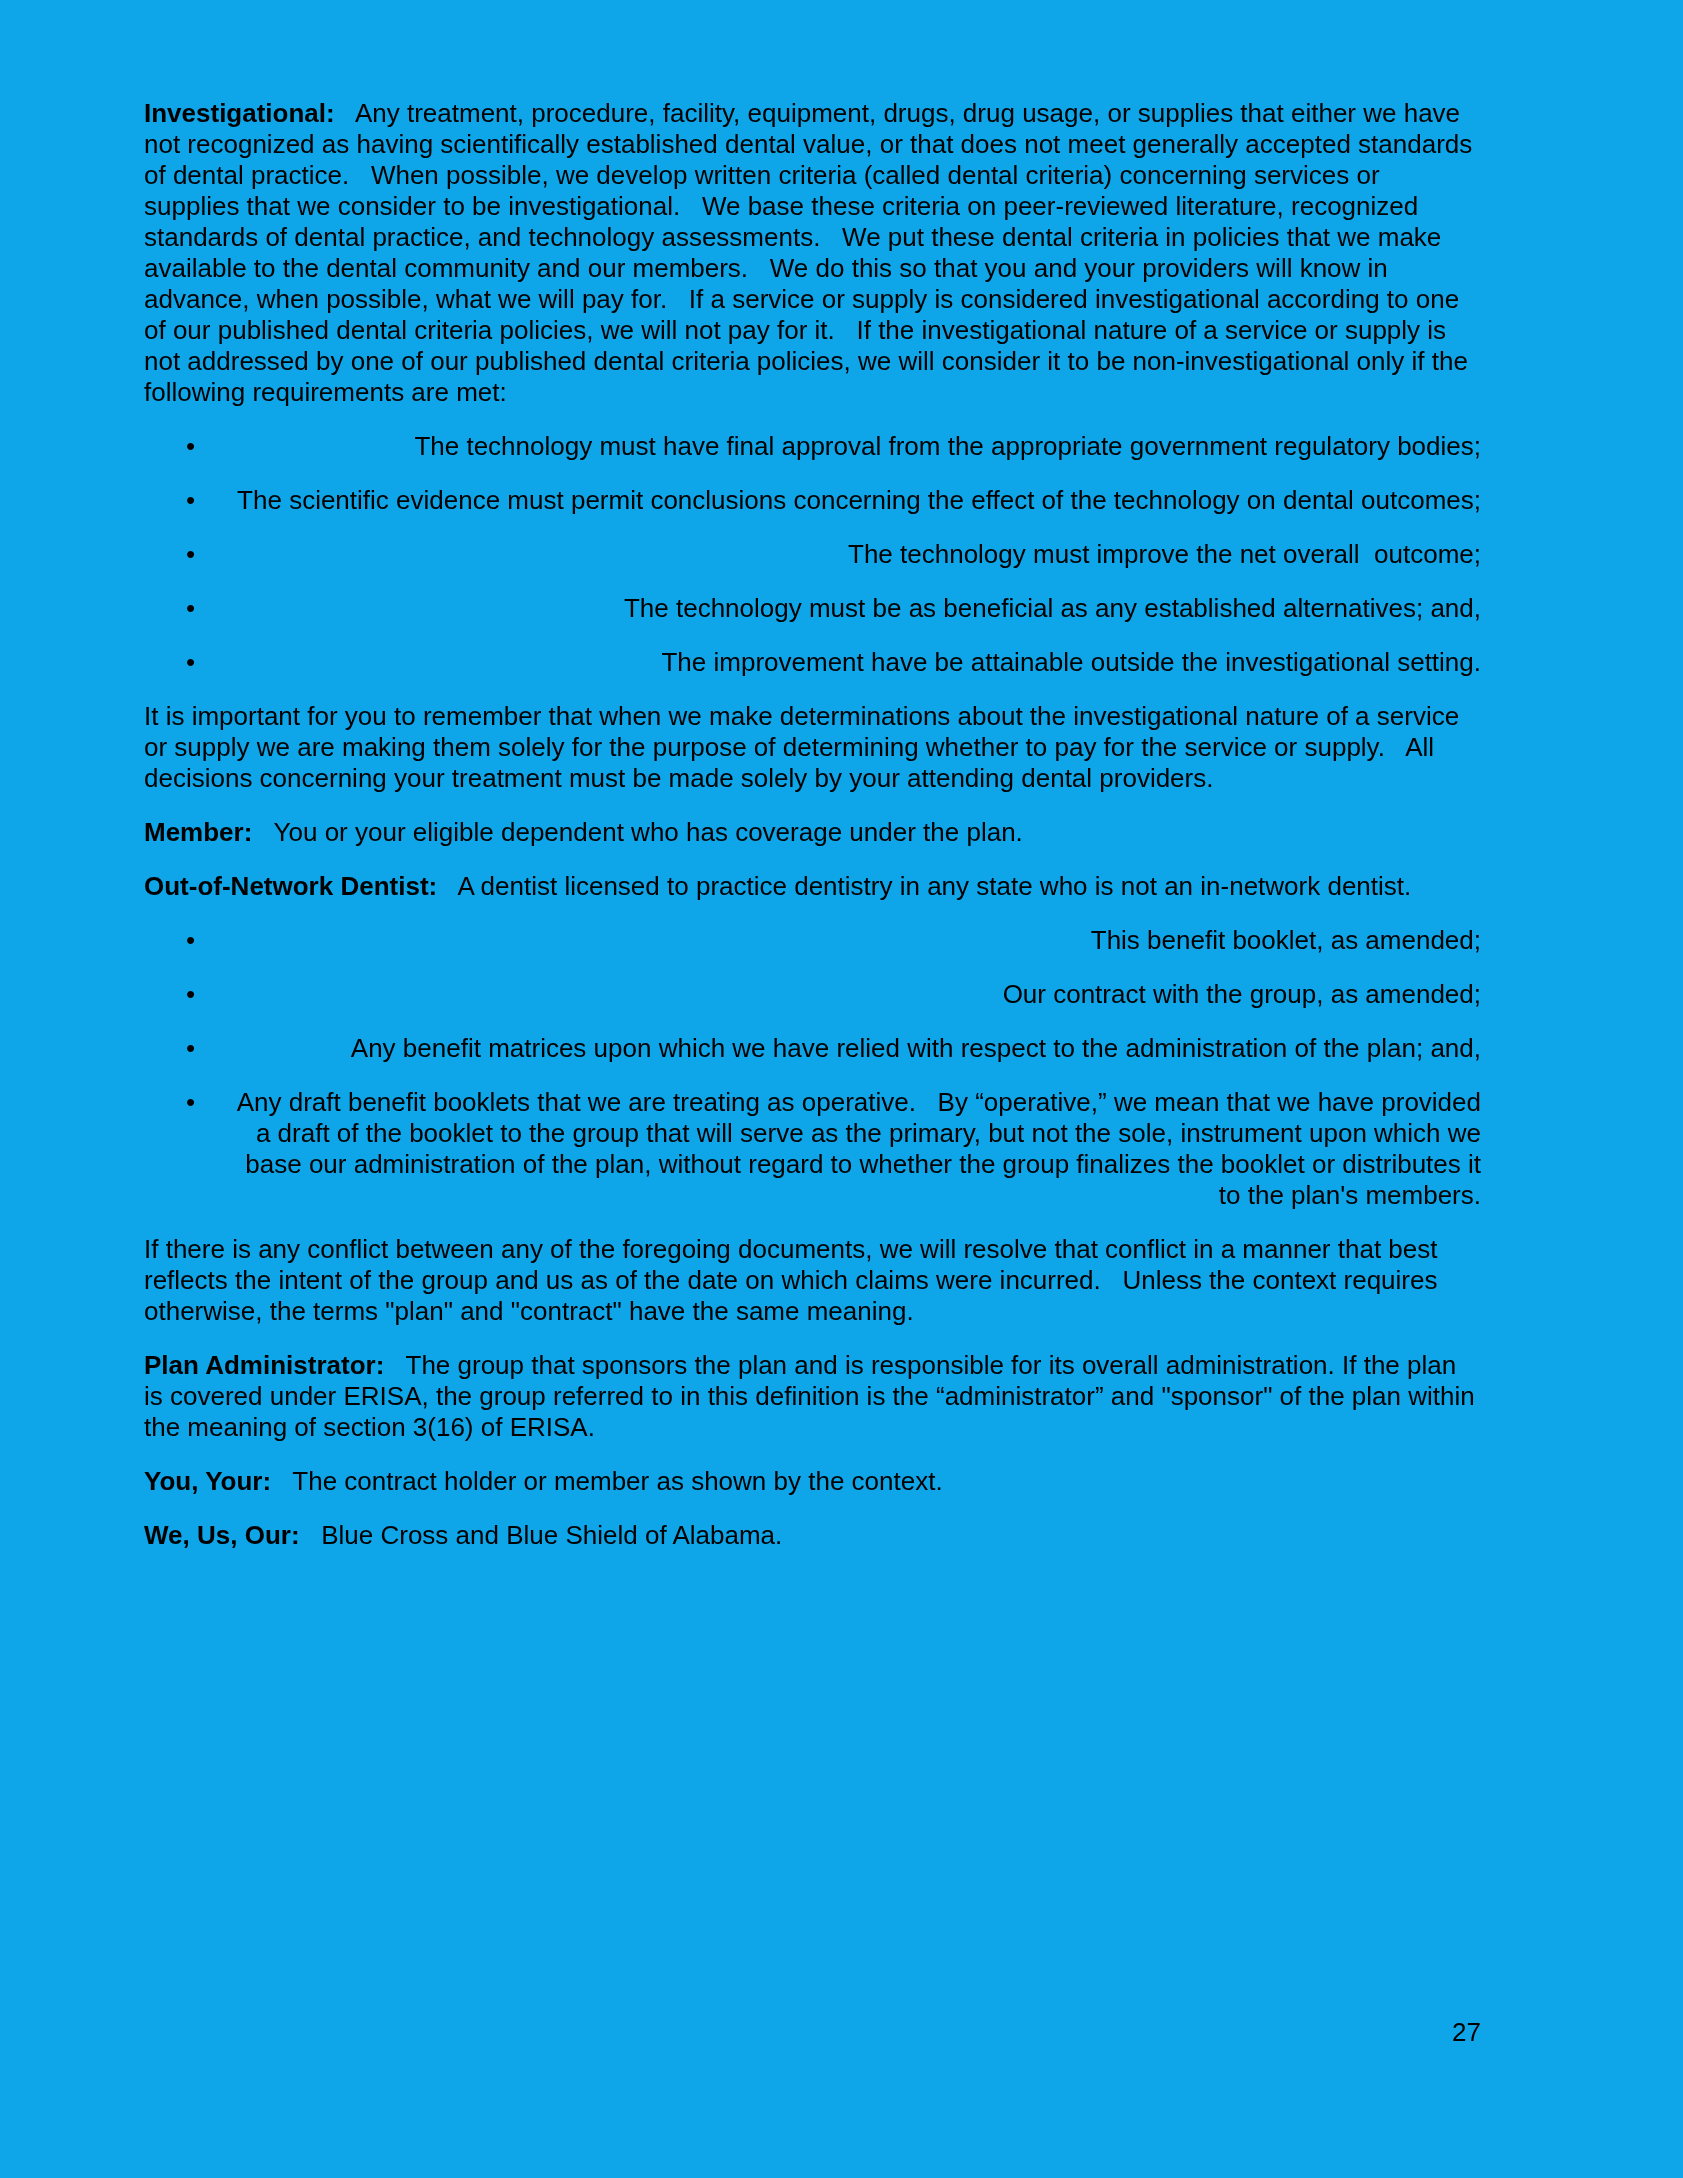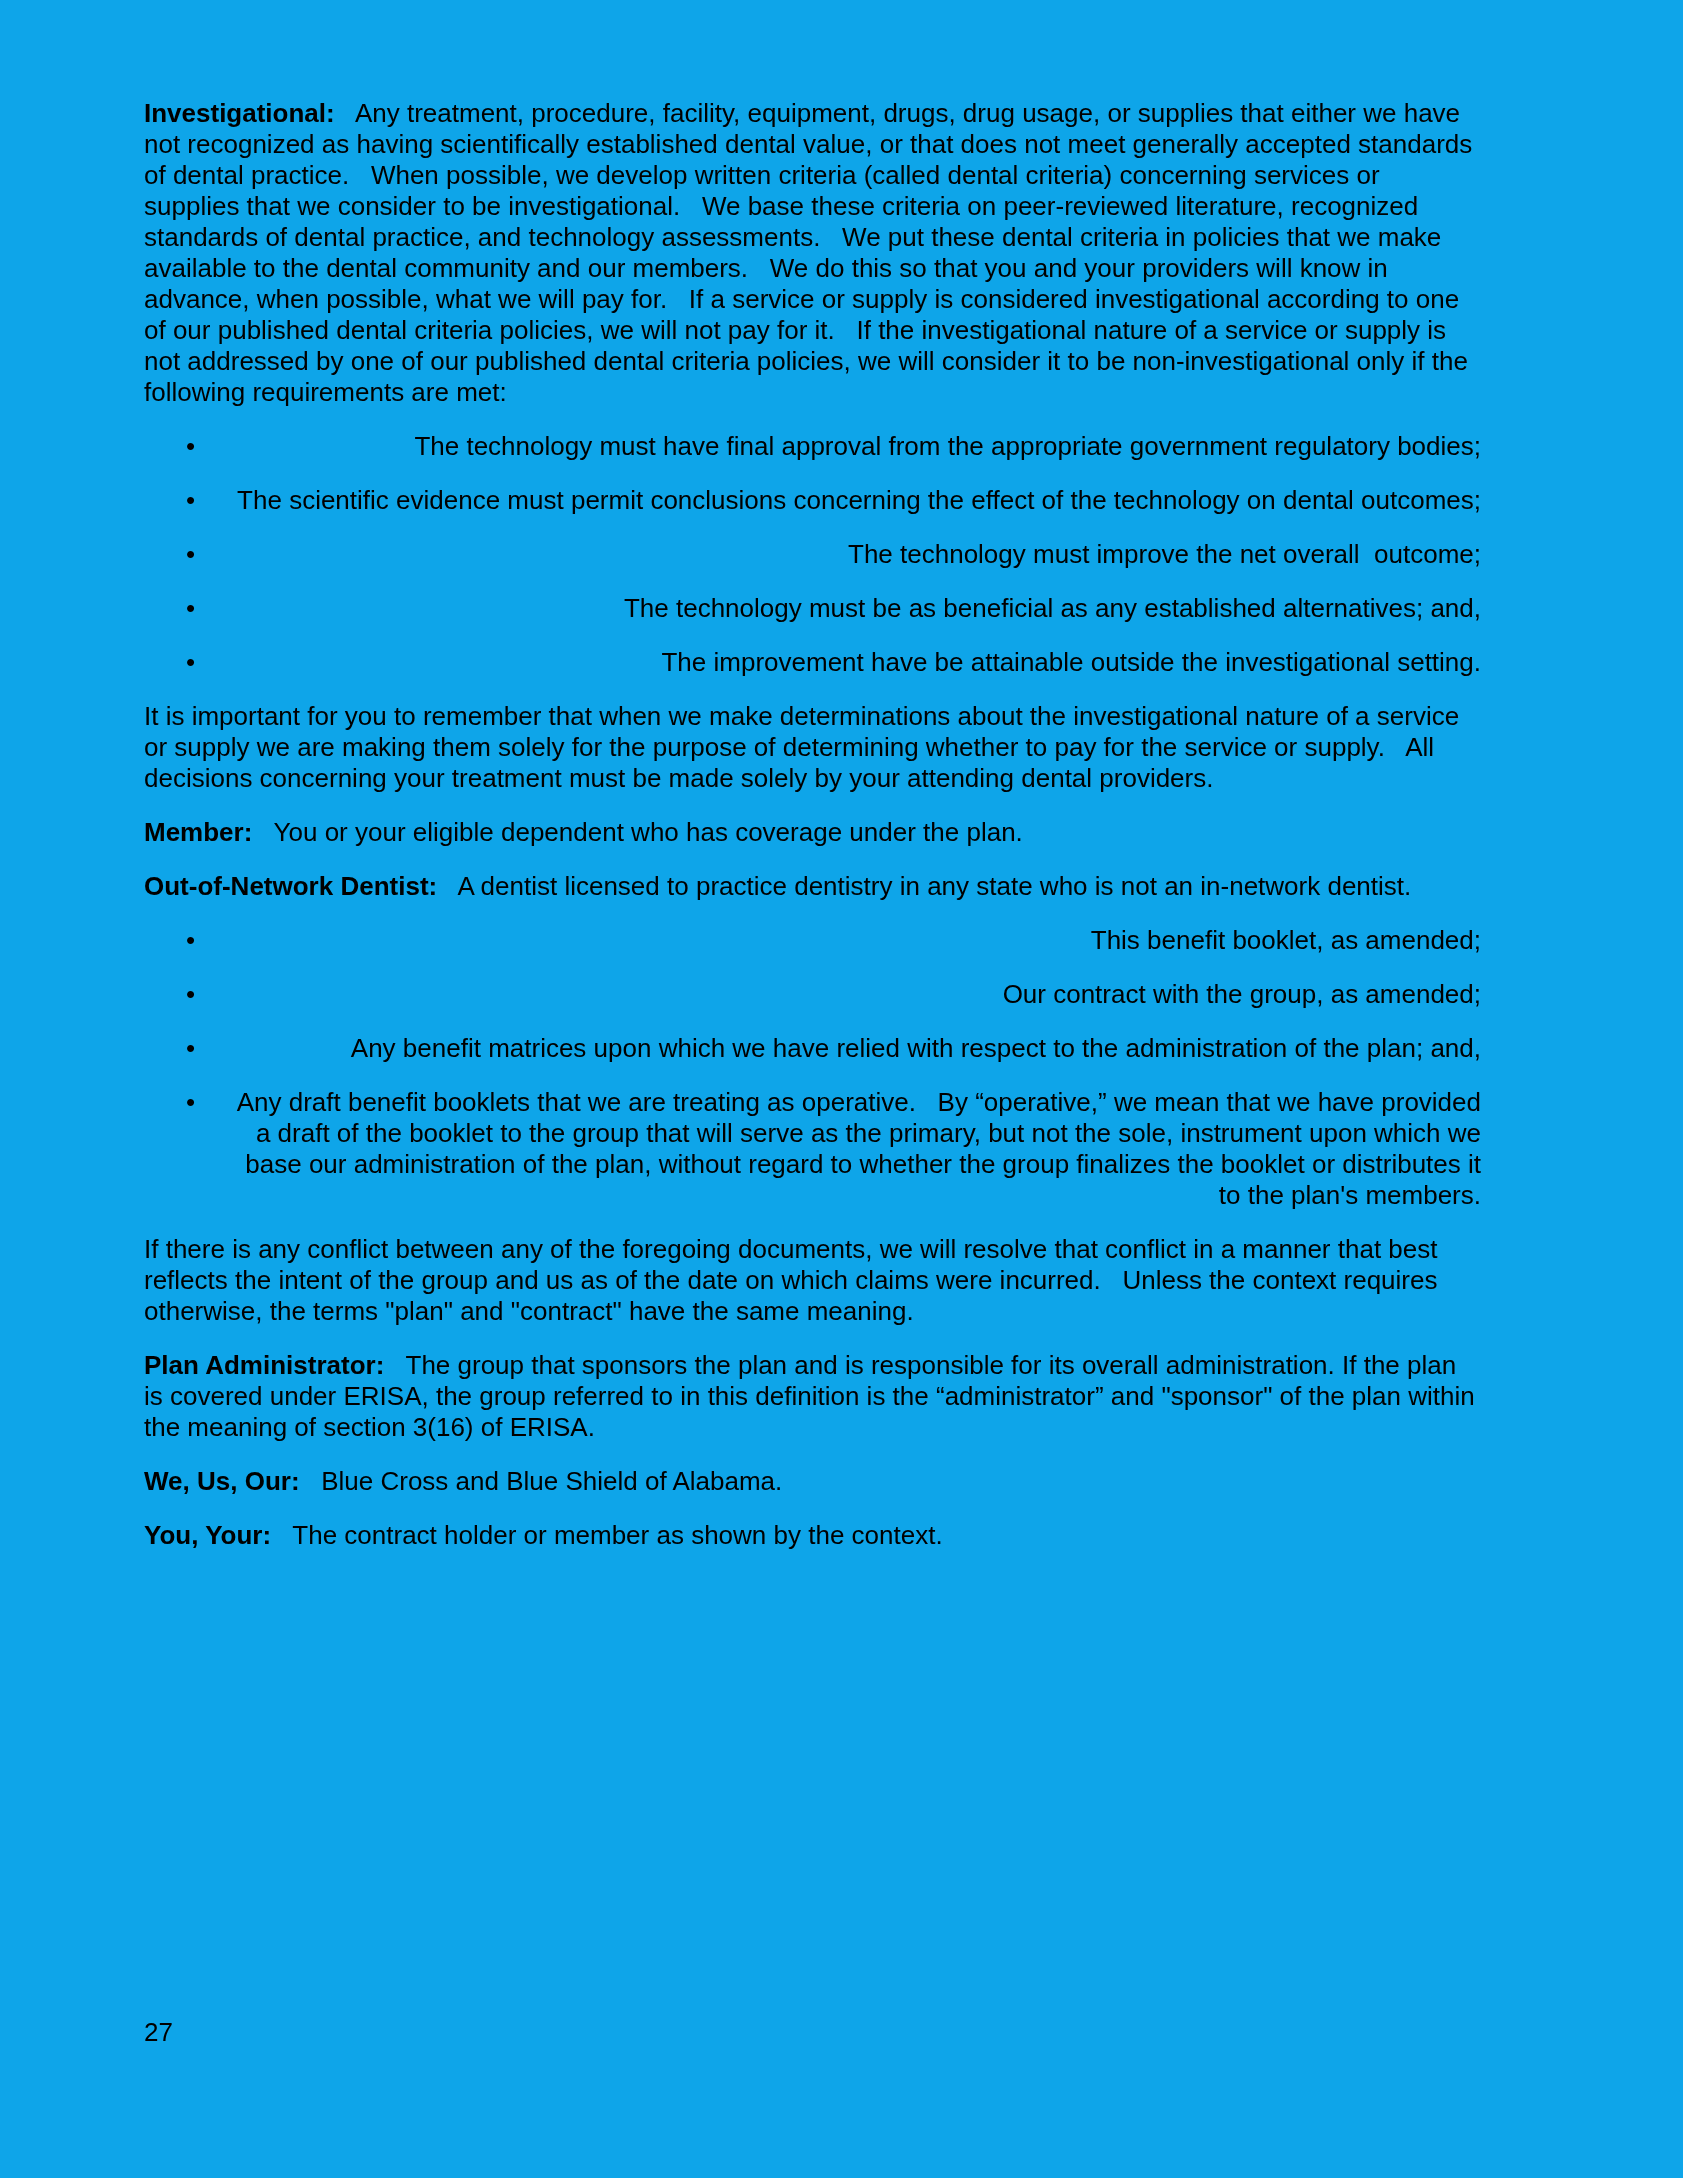--- a/index.html
+++ b/index.html
@@ -43,20 +43,21 @@
   .btext {
     flex: 1;
     white-space: pre-wrap;
     text-align: right;
   }
   .pagenum {
     position: absolute;
     left: 144px;
     top: 2017px;
     width: 1337px;
+    text-align: right;
     font-size: 26px;
     line-height: 31px;
   }
 </style>
 </head>
 <body>
 
 <div class="page">
   <main class="content">
 
@@ -108,21 +109,21 @@
       <div class="bullet">
           <span class="dot">•</span>
           <span class="btext">Any draft benefit booklets that we are treating as operative.   By “operative,” we mean that we have provided a draft of the booklet to the group that will serve as the primary, but not the sole, instrument upon which we base our administration of the plan, without regard to whether the group finalizes the booklet or distributes it to the plan's members.</span>
         </div>
     </div>
 
     <p class="para"><span>If there is any conflict between any of the foregoing documents, we will resolve that conflict in a manner that best reflects the intent of the group and us as of the date on which claims were incurred.   Unless the context requires otherwise, the terms "plan" and "contract" have the same meaning.</span></p>
 
     <p class="para"><span class="term">Plan Administrator:</span><span>   The group that sponsors the plan and is responsible for its overall administration. If the plan is covered under ERISA, the group referred to in this definition is the “administrator” and "sponsor" of the plan within the meaning of section 3(16) of ERISA.</span></p>
 
+    <p class="para"><span class="term">You, Your:</span><span>   The contract holder or member as shown by the context.</span></p>
+
     <p class="para"><span class="term">We, Us, Our:</span><span>   Blue Cross and Blue Shield of Alabama.</span></p>
-
-    <p class="para"><span class="term">You, Your:</span><span>   The contract holder or member as shown by the context.</span></p>
 
   </main>
 
   <div class="pagenum">27</div>
 </div>
 
 
 </body></html>

